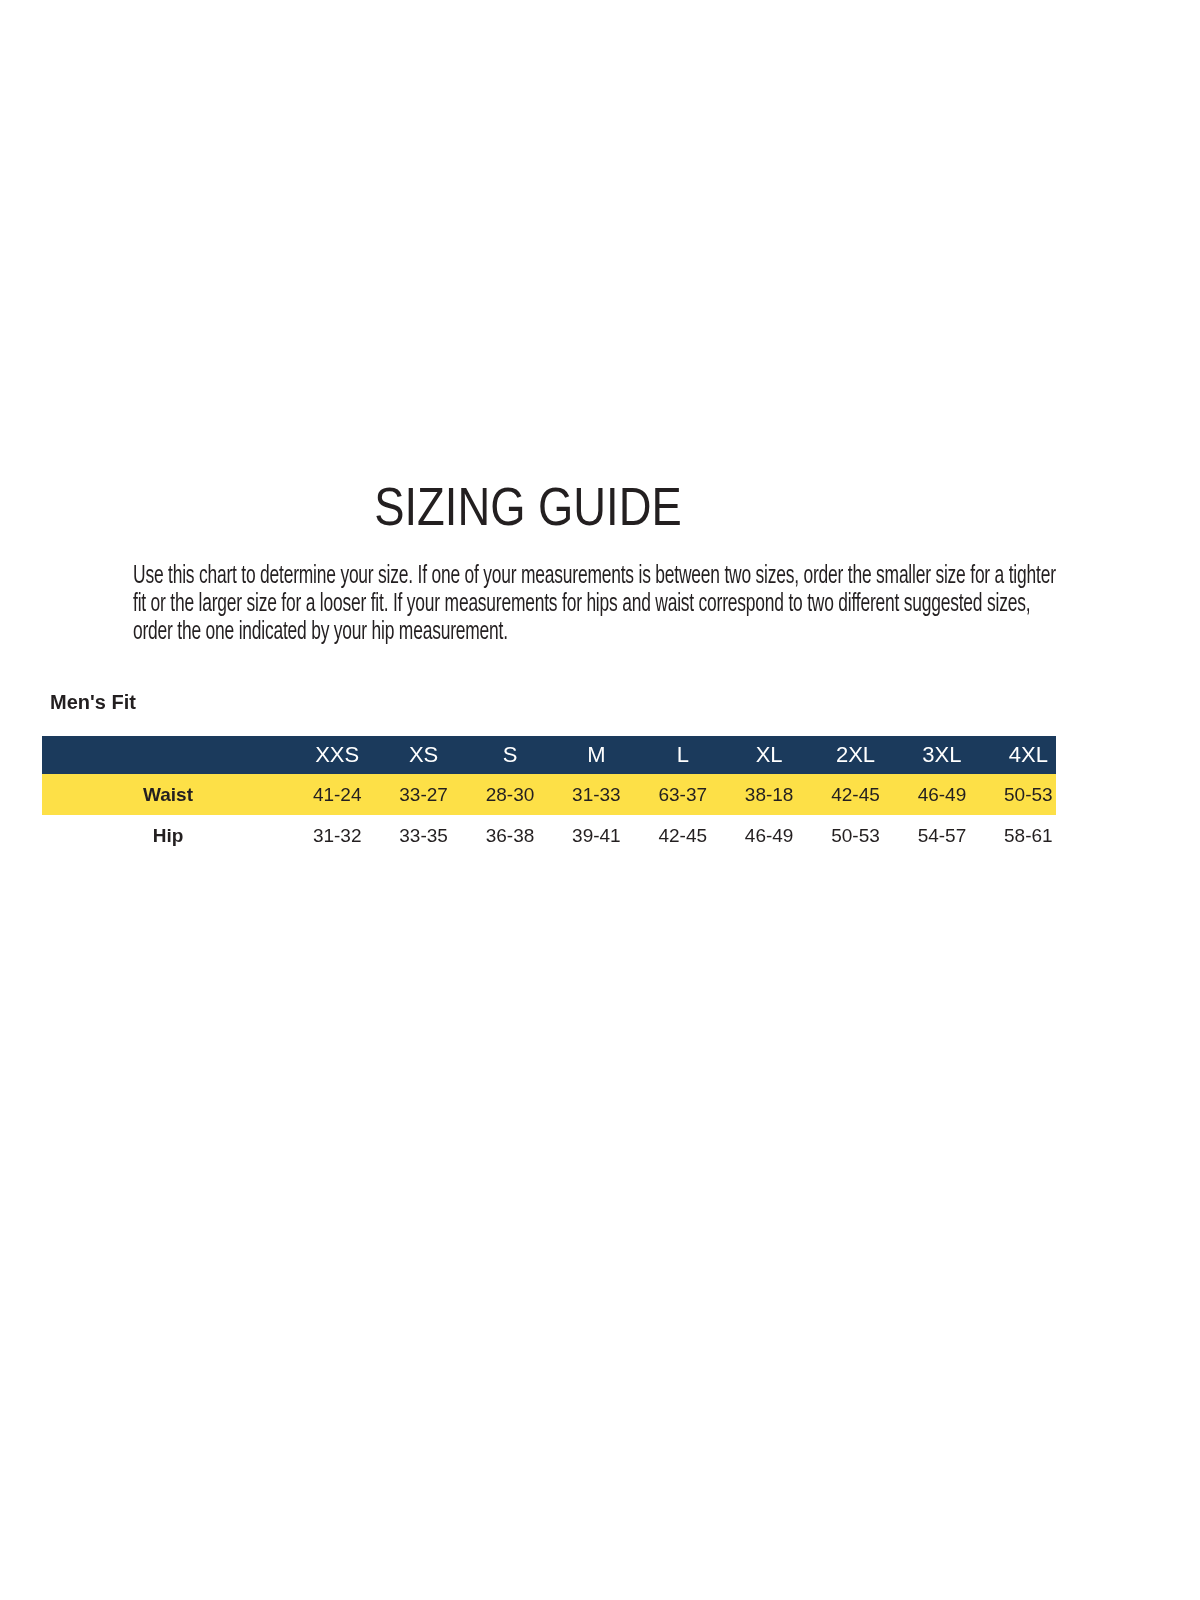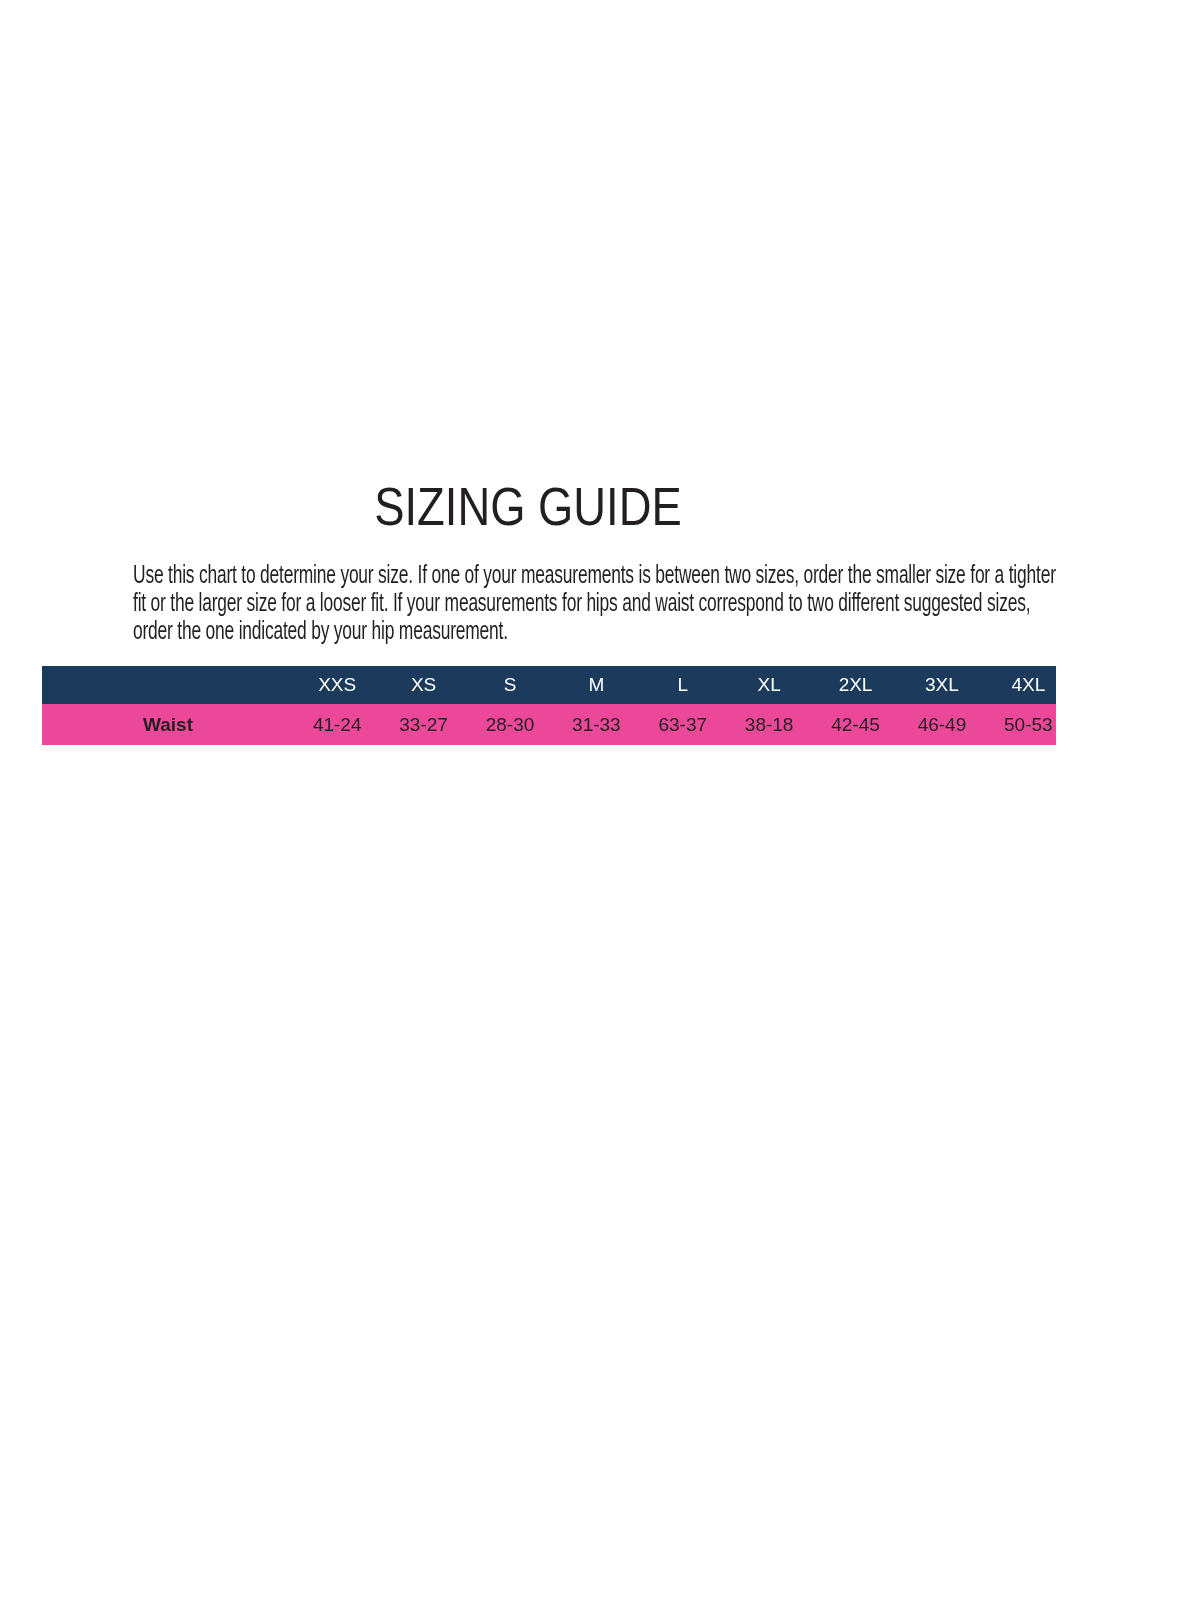--- a/index.html
+++ b/index.html
@@ -48,49 +48,50 @@
     margin: 22px 0 0 42px;
     width: 1116px;
     border-collapse: collapse;
     table-layout: fixed;
   }
   .size-table col.label-col { width: 252px; }
   .size-table thead th {
     background: #1b3a5c;
     color: #ffffff;
     font-weight: 400;
-    font-size: 19px;
+    font-size: 22px;
     height: 38px;
     text-align: center;
     padding: 0;
   }
   .size-table tbody td {
     font-size: 19px;
     height: 41px;
     text-align: center;
     padding: 0;
     vertical-align: middle;
   }
   .size-table tbody td.row-label {
     font-weight: bold;
     font-size: 19px;
   }
   .size-table tbody tr.stripe td {
-    background: #ec4899;
+    background: #fde047;
   }
 </style>
 </head>
 <body>
 
 <div class="page">
 
   <h1 class="title">SIZING GUIDE</h1>
 
   <p class="intro">Use this chart to determine your size. If one of your measurements is between two sizes, order the smaller size for a tighter fit or the larger size for a looser fit. If your measurements for hips and waist correspond to two different suggested sizes, order the one indicated by your hip measurement.</p>
 
+  <div class="section-label">Men's Fit</div>
 
   <table class="size-table">
     <colgroup>
       <col class="label-col">
       <col>
         <col>
         <col>
         <col>
         <col>
         <col>
@@ -121,16 +122,29 @@
         <td>33-27</td>
         <td>28-30</td>
         <td>31-33</td>
         <td>63-37</td>
         <td>38-18</td>
         <td>42-45</td>
         <td>46-49</td>
         <td>50-53</td>
         <td>54-57</td>
       </tr>
+      <tr>
+        <td class="row-label">Hip</td>
+        <td>31-32</td>
+        <td>33-35</td>
+        <td>36-38</td>
+        <td>39-41</td>
+        <td>42-45</td>
+        <td>46-49</td>
+        <td>50-53</td>
+        <td>54-57</td>
+        <td>58-61</td>
+        <td>62-65</td>
+      </tr>
     </tbody>
   </table>
 
 </div>
 
 </body></html>

